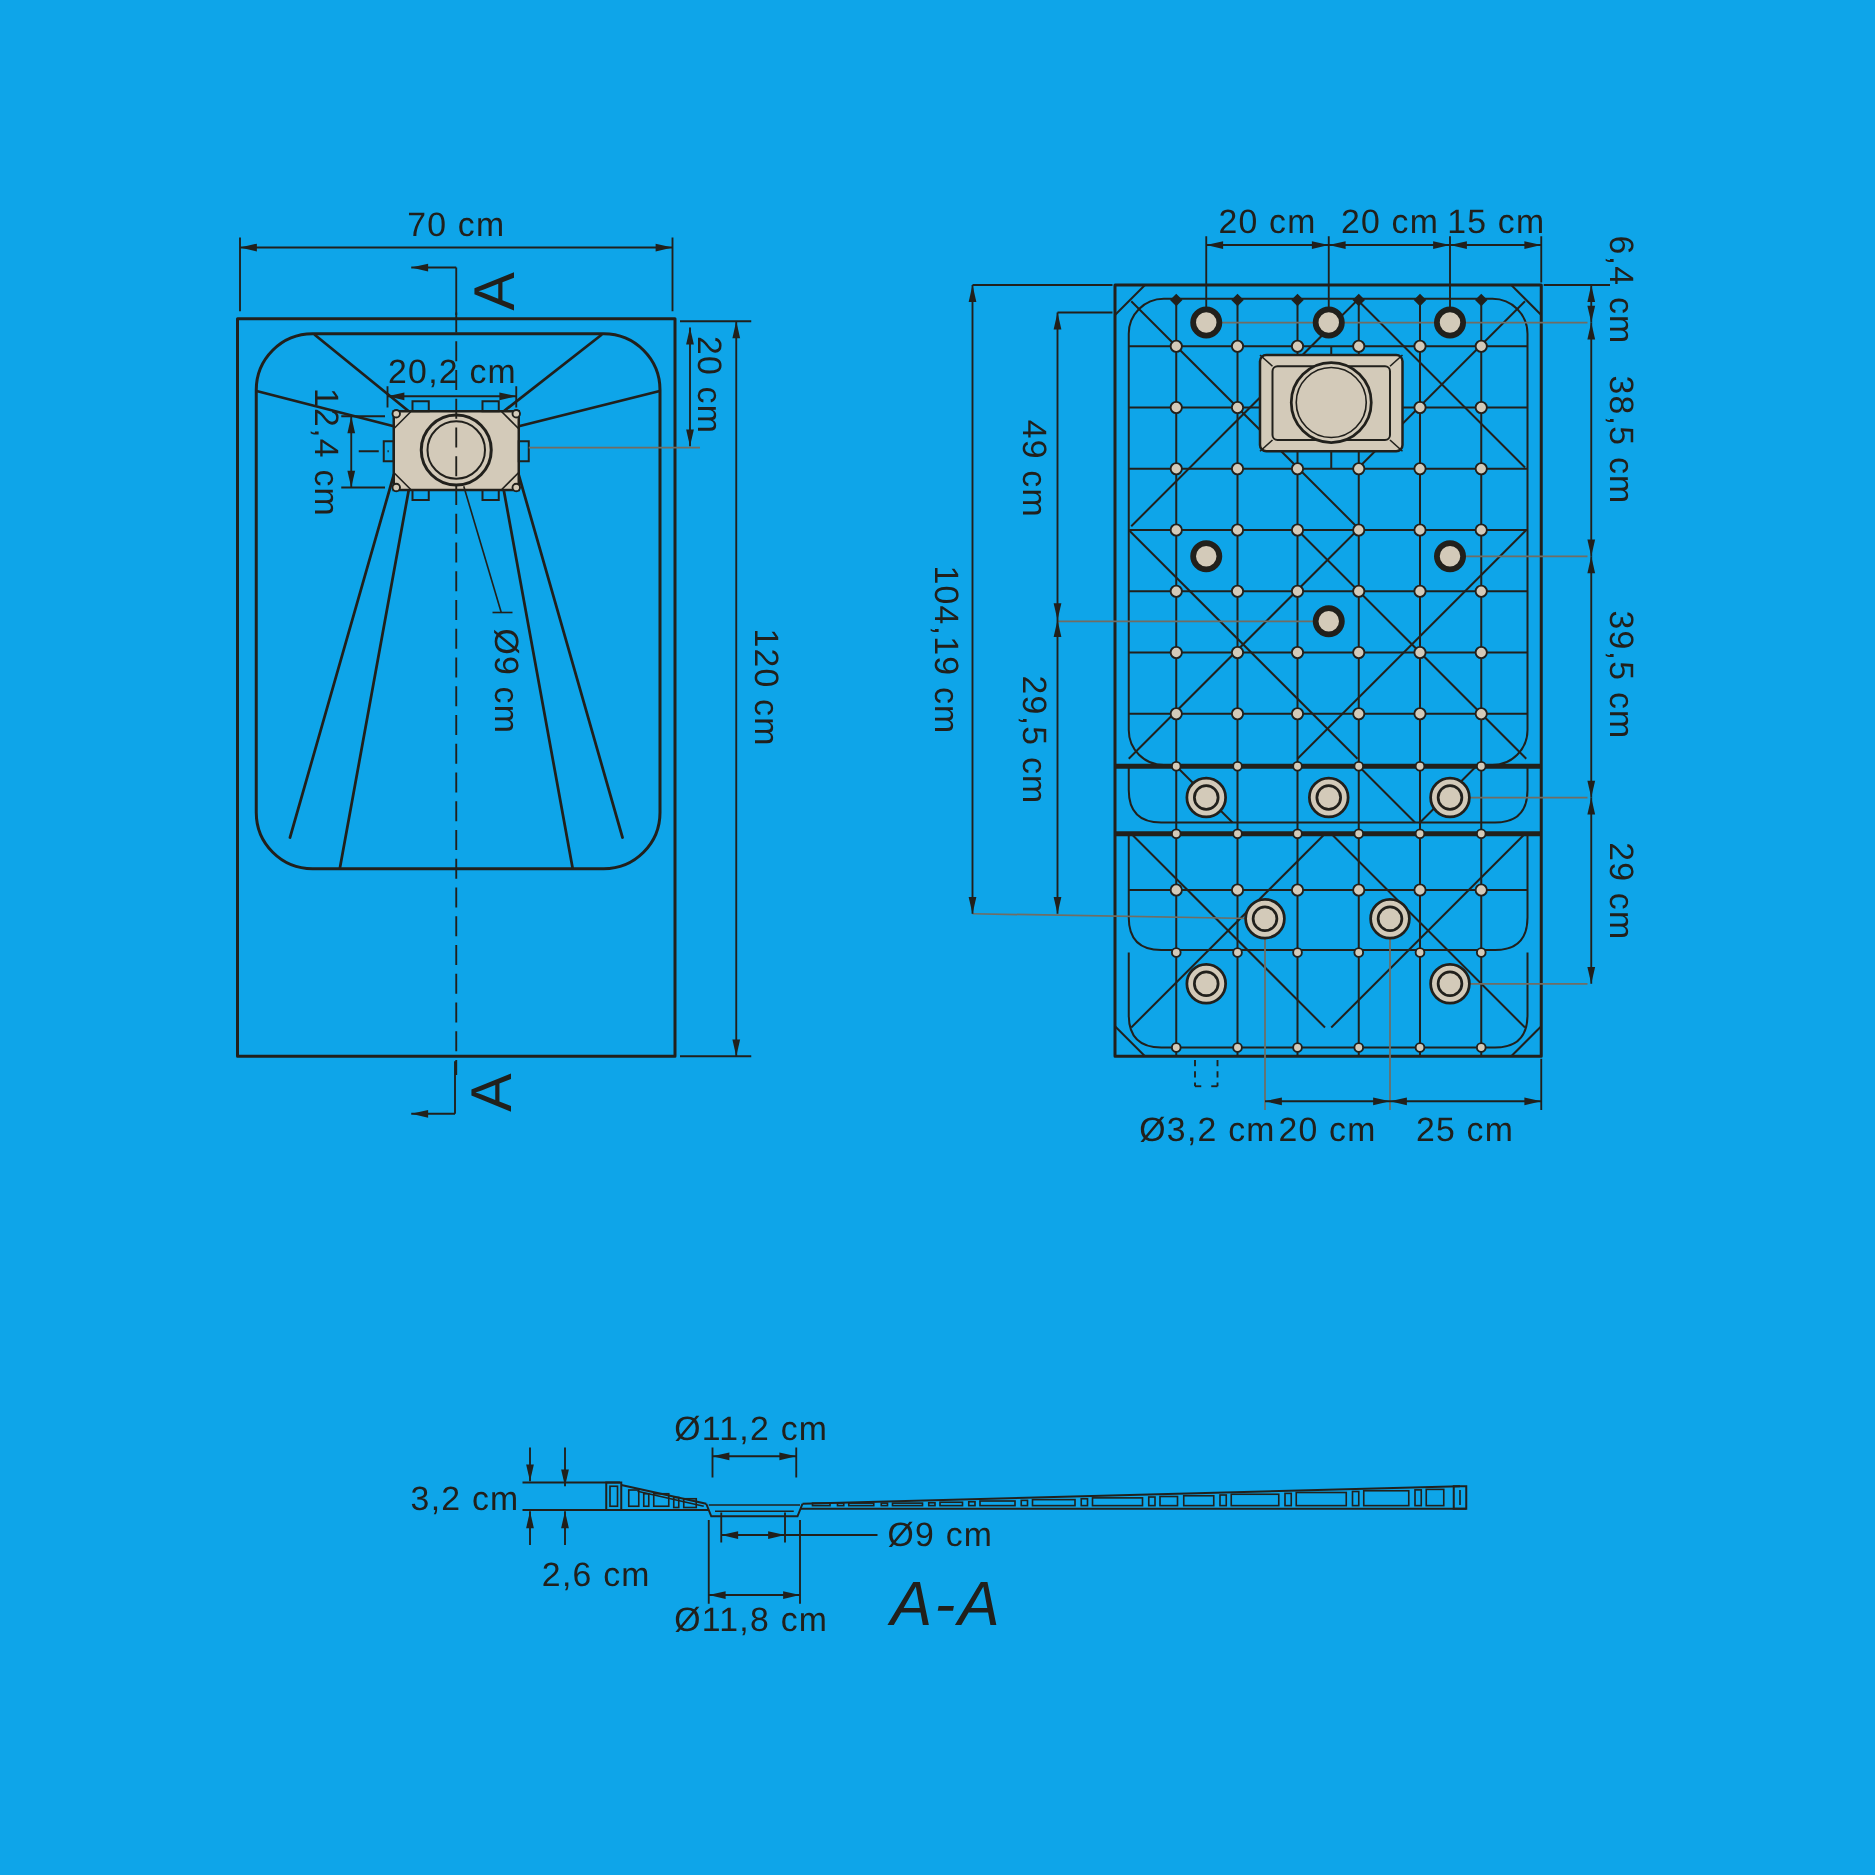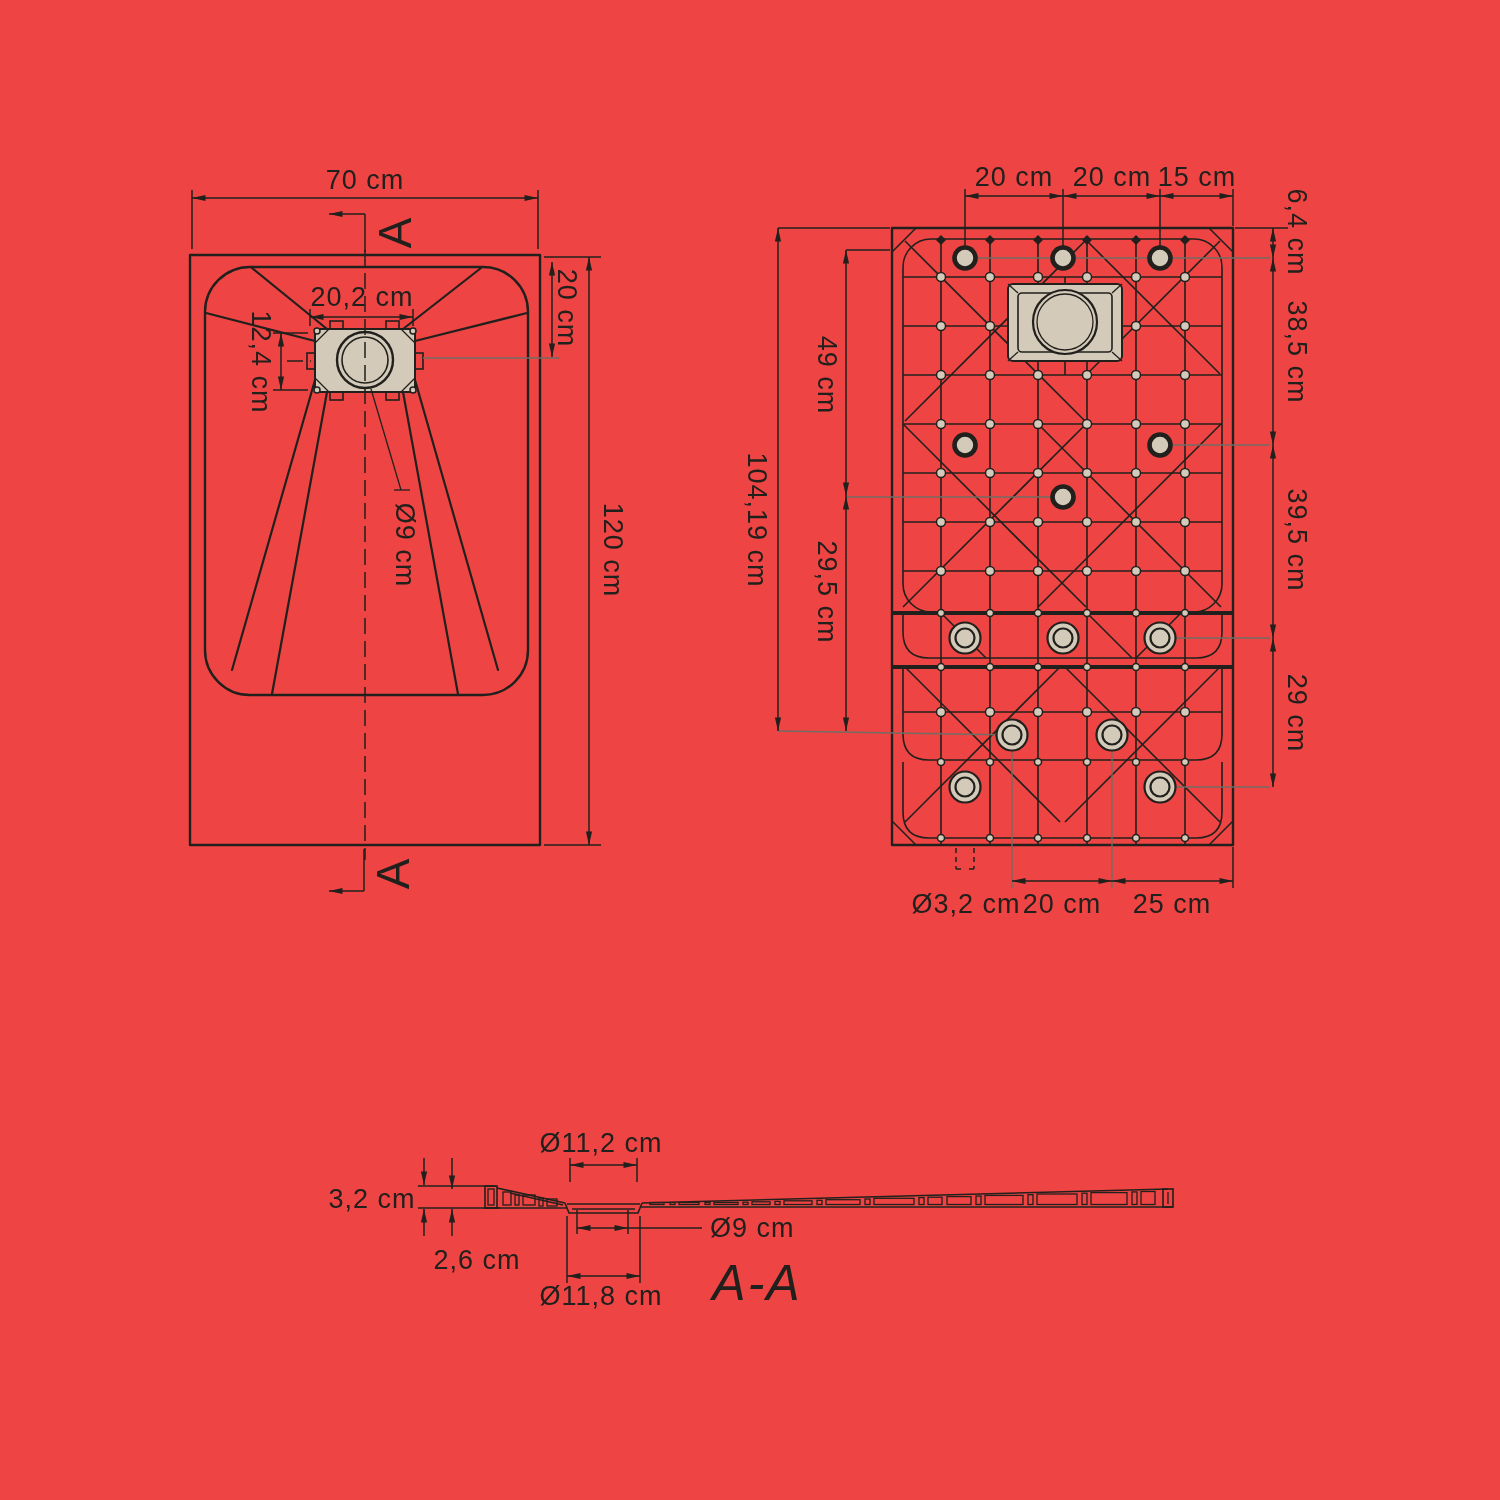--- a/index.html
+++ b/index.html
@@ -1,16 +1,16 @@
 <!DOCTYPE html>
 <html><head>
 <meta charset="utf-8">
 <style>
   html,body{margin:0;padding:0;background:#d3cab9;}
-  #canvas{position:relative;width:1500px;height:1500px;background:#ef4444;overflow:hidden;}
+  #canvas{position:relative;width:1500px;height:1500px;background:#0ea5e9;overflow:hidden;}
   svg{position:absolute;left:0;top:0;}
   svg .s1{stroke:#21201c;stroke-width:2.4;fill:none;stroke-linecap:round;stroke-linejoin:round}
   svg .s2{stroke:#21201c;stroke-width:1.6;fill:none}
   svg .s3{stroke:#21201c;stroke-width:4;fill:none}
   svg .crease{stroke:#21201c;stroke-width:2.2;fill:none;stroke-linecap:round}
   svg .dim{stroke:#21201c;stroke-width:1.5;fill:none}
   svg .thin{stroke:#21201c;stroke-width:1.3;fill:none}
   svg .ref{stroke:#716d63;stroke-width:1.4;fill:none}
   svg .dash{stroke:#21201c;stroke-width:1.5;fill:none;stroke-dasharray:16 7}
   svg .dash2{stroke:#21201c;stroke-width:1.5;fill:none;stroke-dasharray:5 4}

